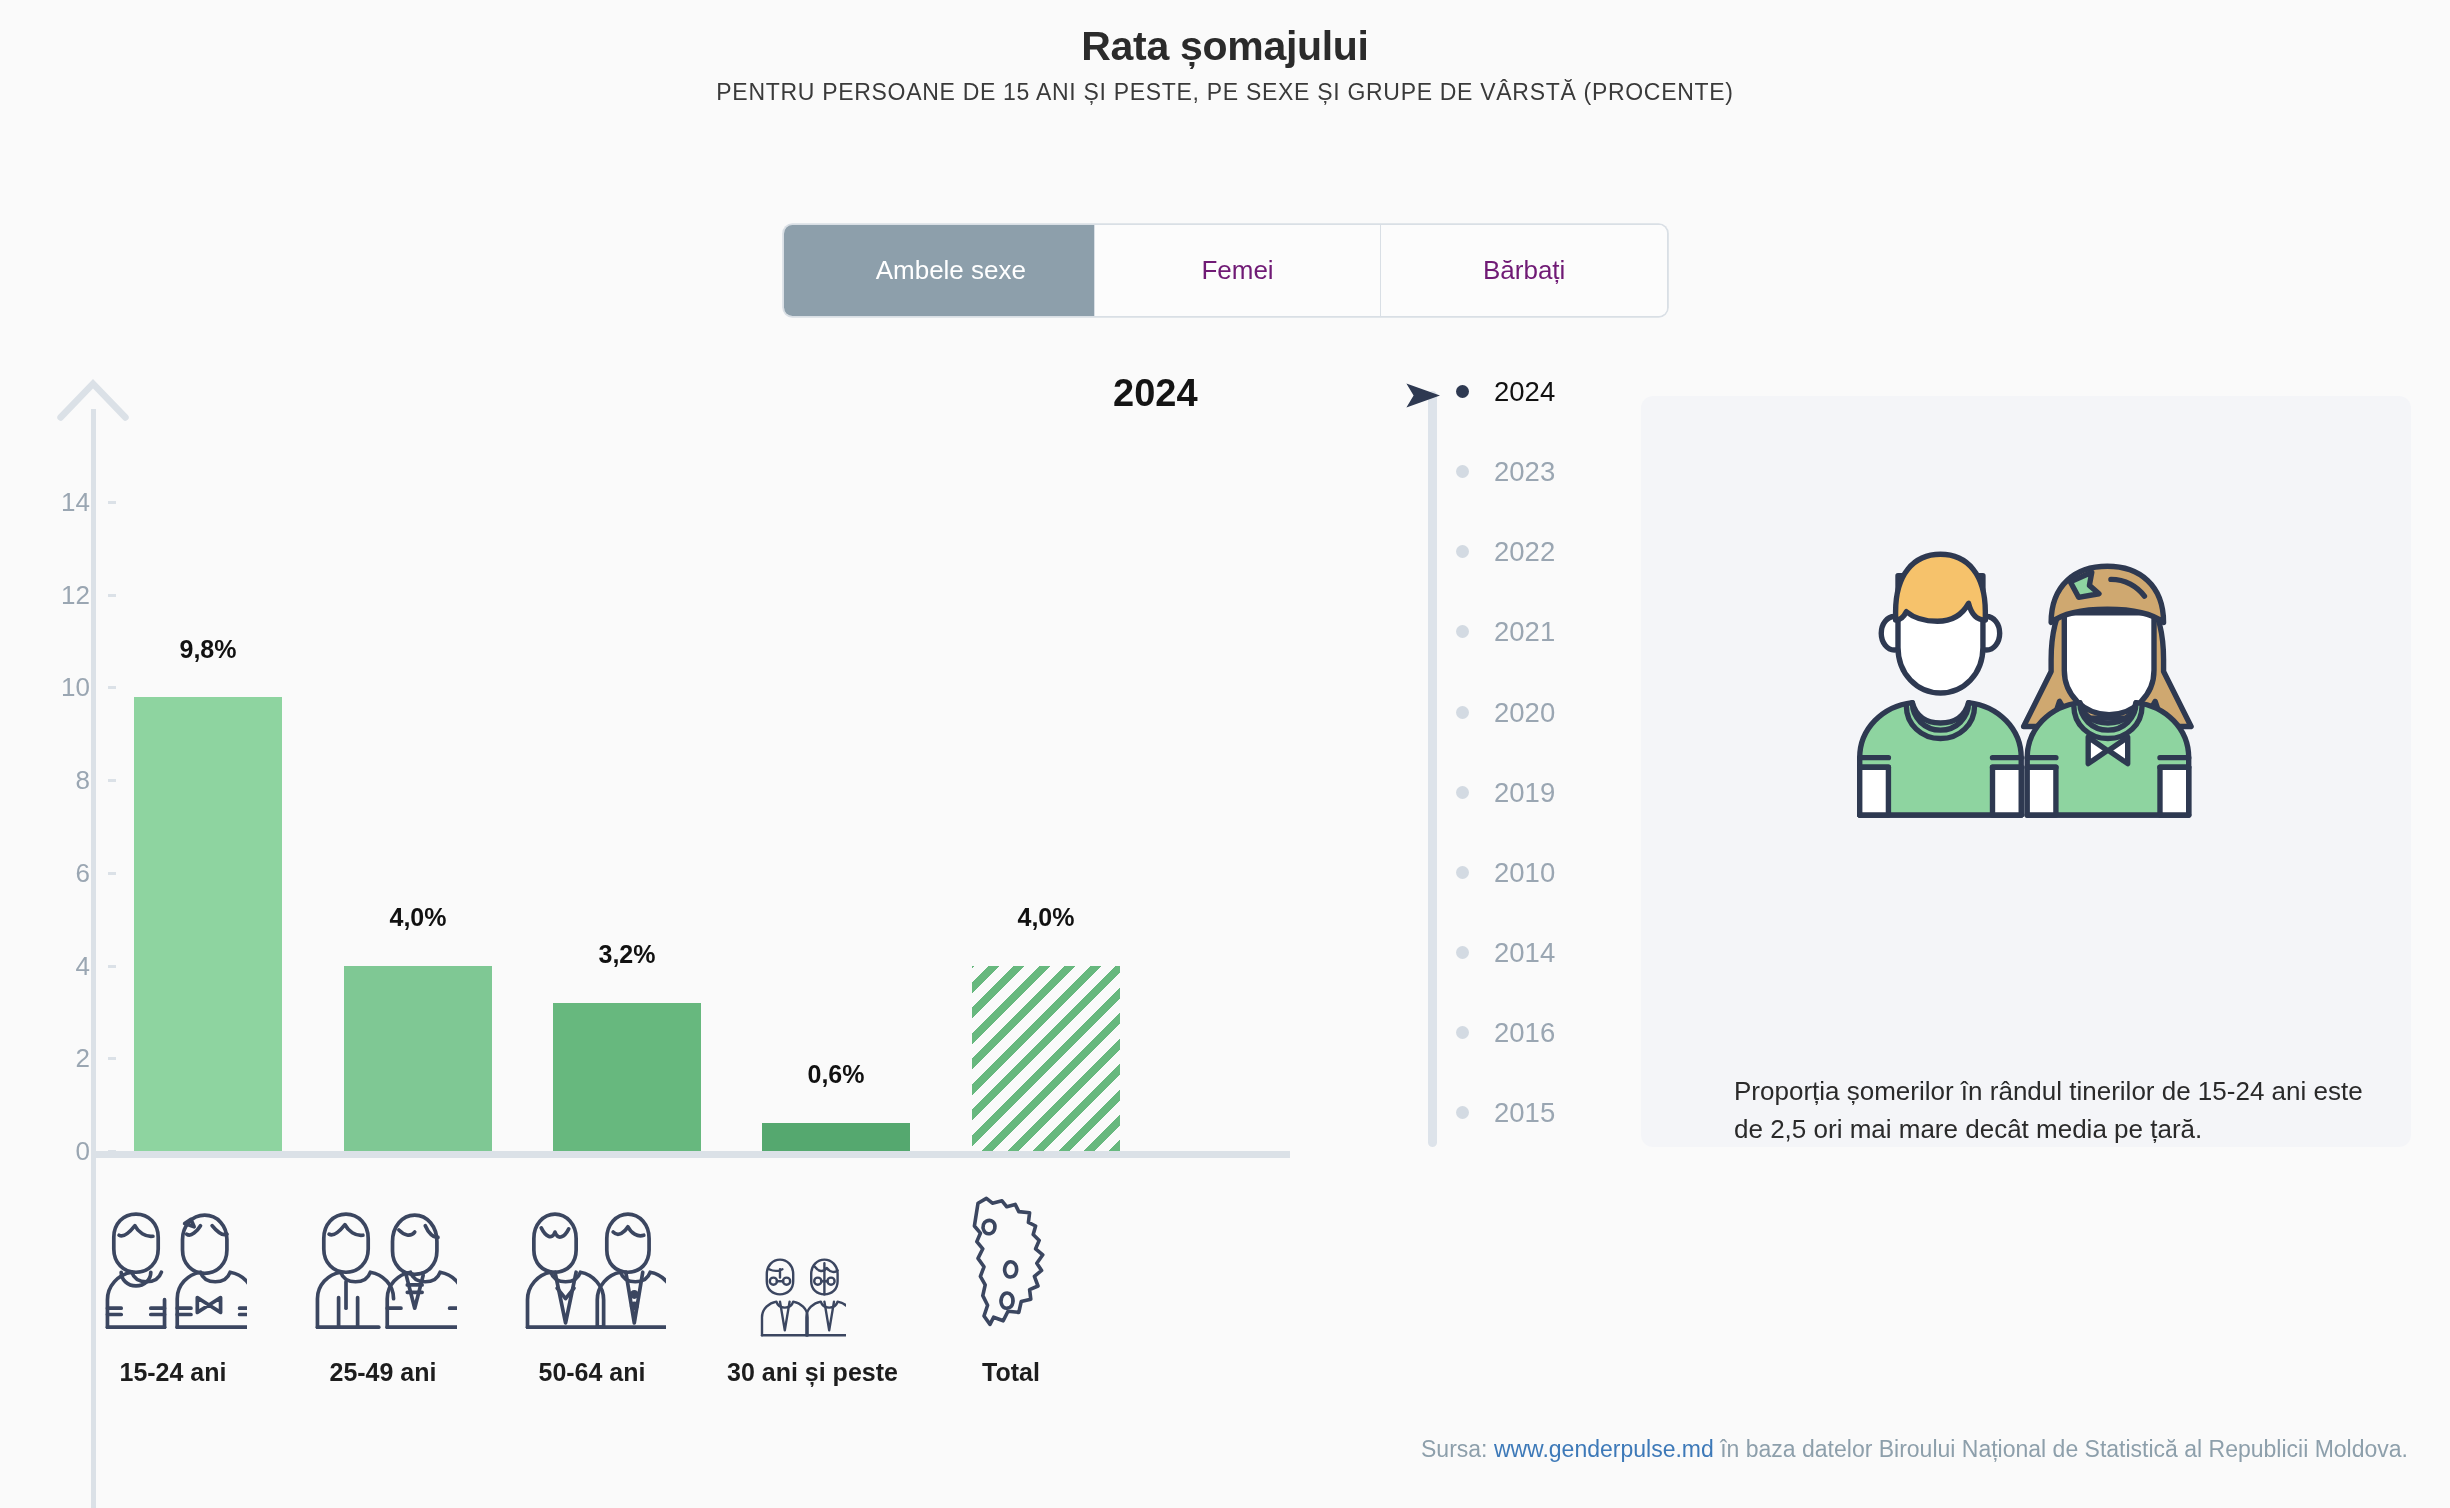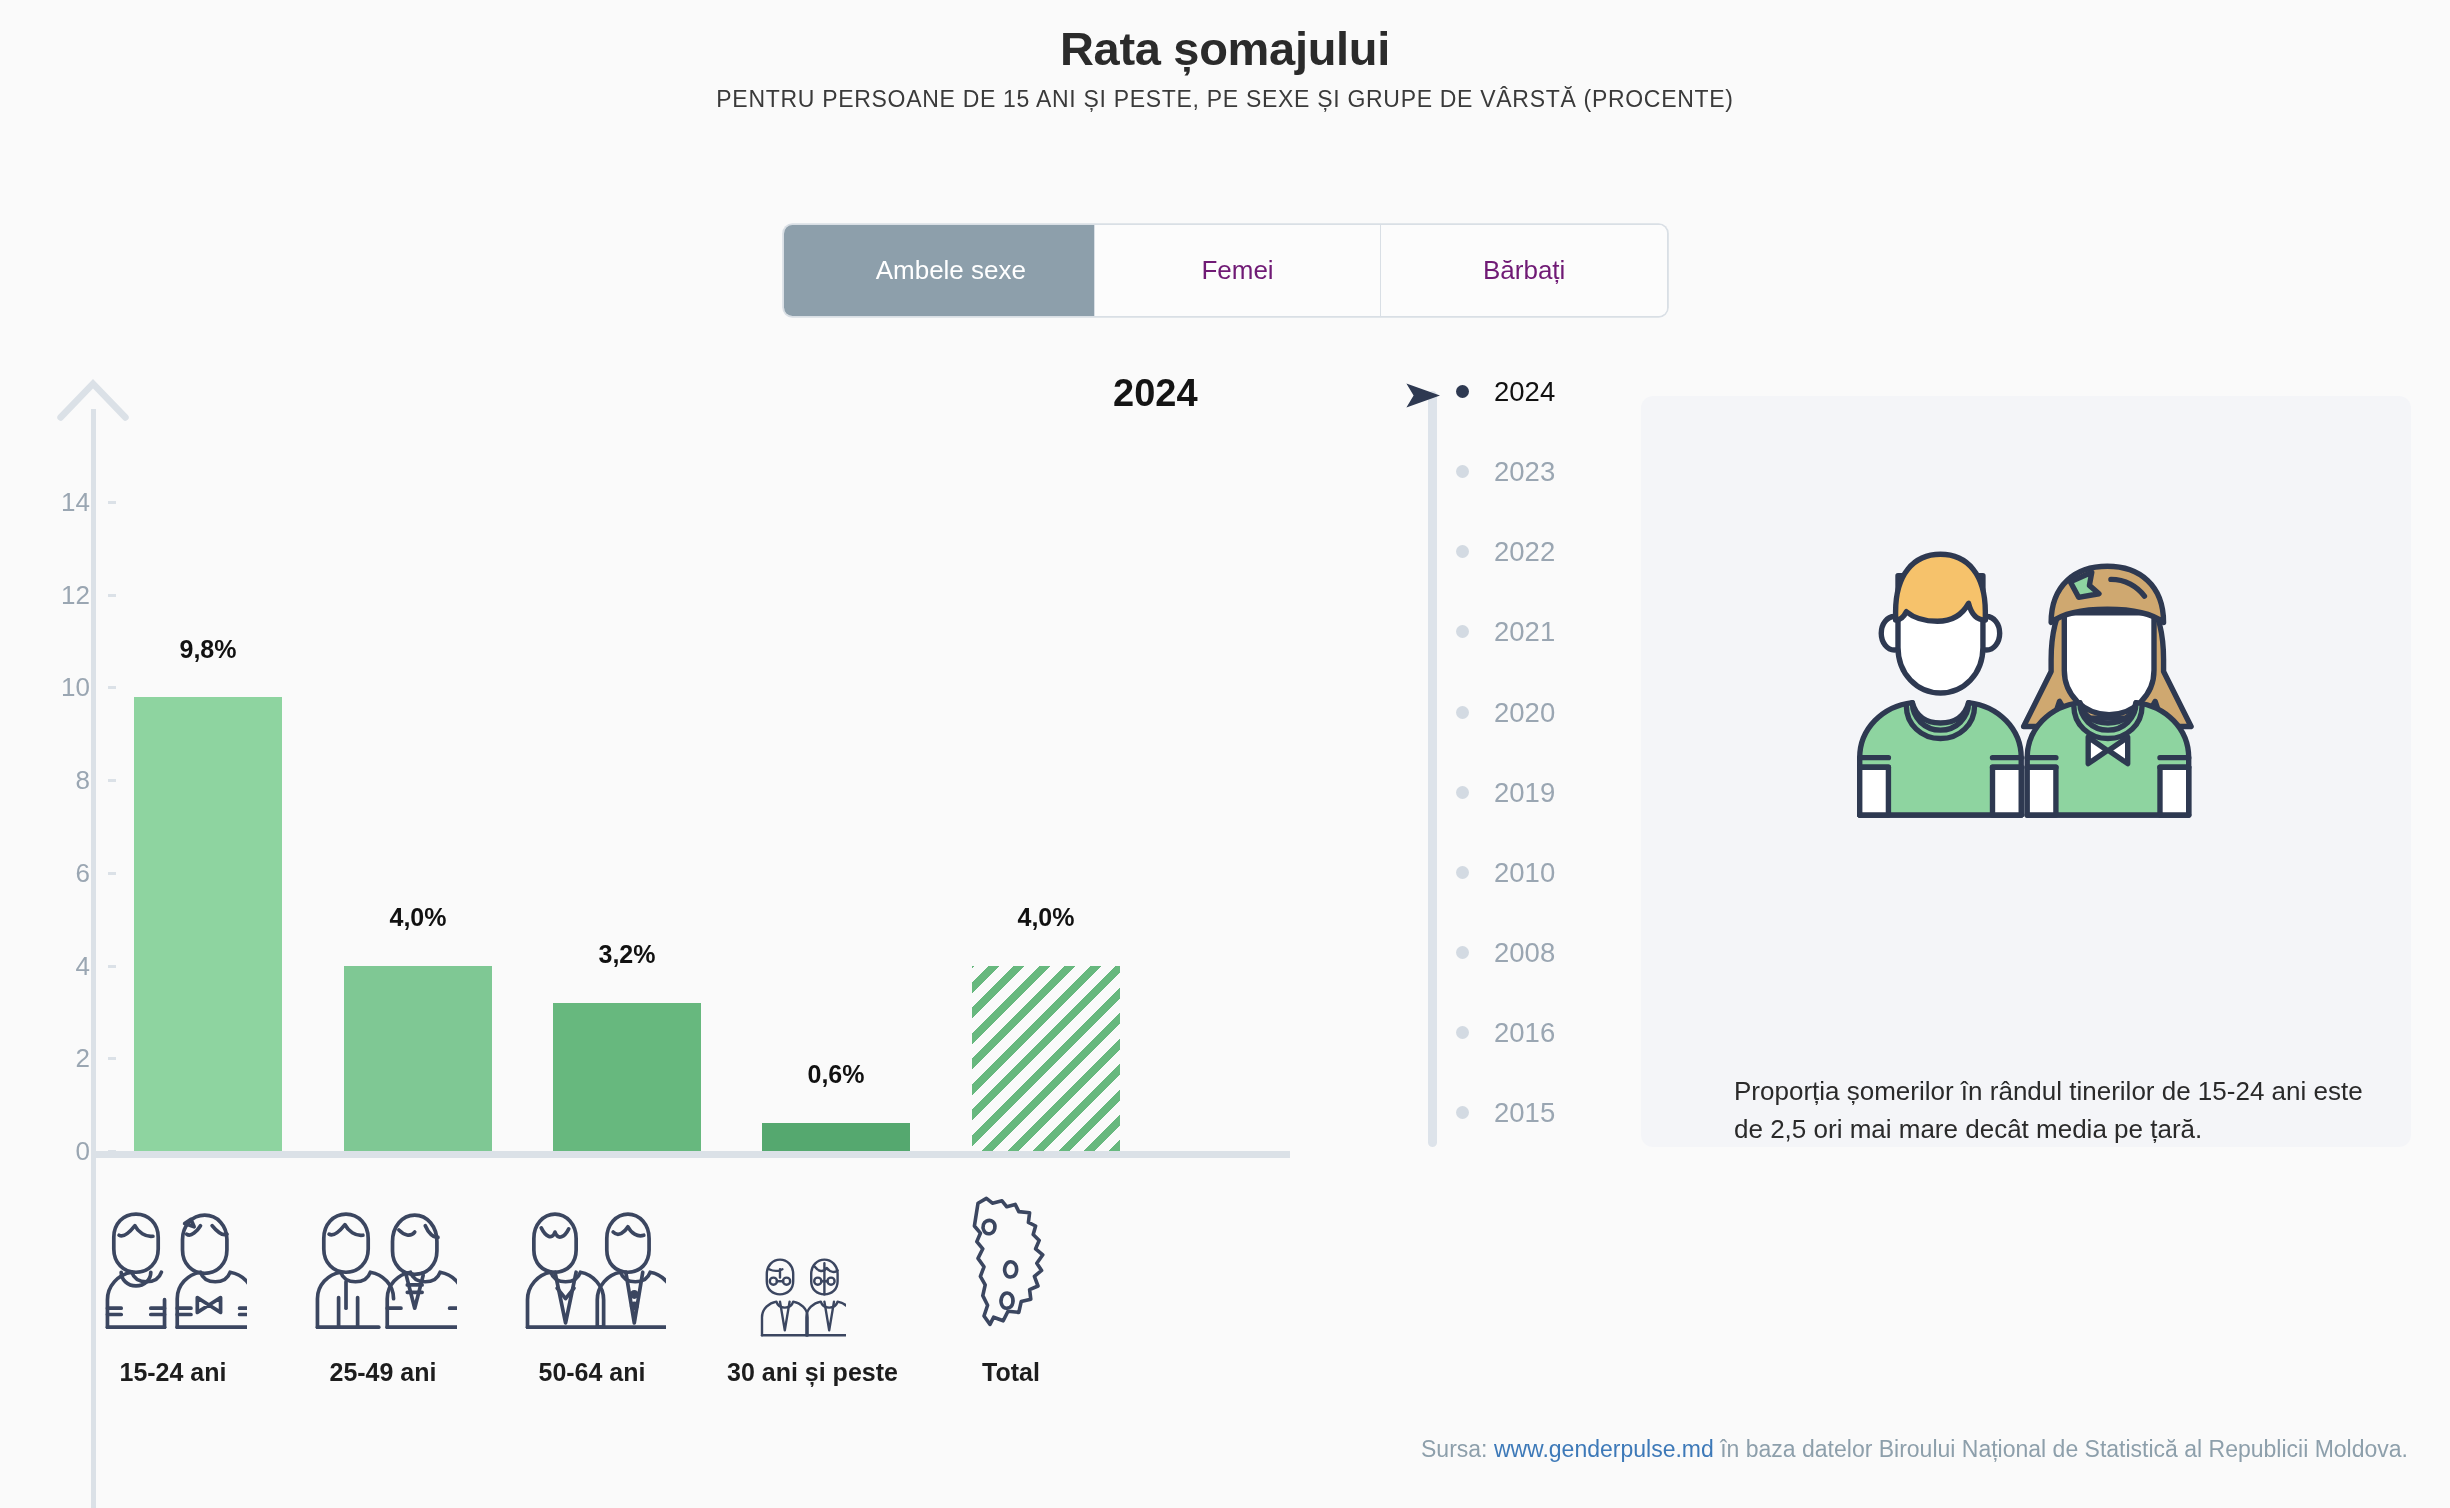--- a/index.html
+++ b/index.html
@@ -18,21 +18,21 @@
   }
 
   
   .header {
     position: absolute;
     top: 0; left: 0; right: 0;
     text-align: center;
     padding-top: 24px;
   }
   .page-title {
-    font-size: 47px;
+    font-size: 41px;
     font-weight: bold;
     color: #2b2b2b;
     letter-spacing: -0.3px;
     line-height: 1.08;
     margin: 0;
   }
   .page-subtitle {
     font-size: 23px;
     color: #3a3a3a;
     letter-spacing: 0.7px;
@@ -485,21 +485,21 @@
   <div class="year-row" style="top:401px">
     <span class="year-dot"></span>
     <span class="year-text">2019</span>
   </div>
   <div class="year-row" style="top:481px">
     <span class="year-dot"></span>
     <span class="year-text">2010</span>
   </div>
   <div class="year-row" style="top:561px">
     <span class="year-dot"></span>
-    <span class="year-text">2008</span>
+    <span class="year-text">2014</span>
   </div>
   <div class="year-row" style="top:641px">
     <span class="year-dot"></span>
     <span class="year-text">2016</span>
   </div>
   <div class="year-row" style="top:721px">
     <span class="year-dot"></span>
     <span class="year-text">2015</span>
   </div>
 </div>

